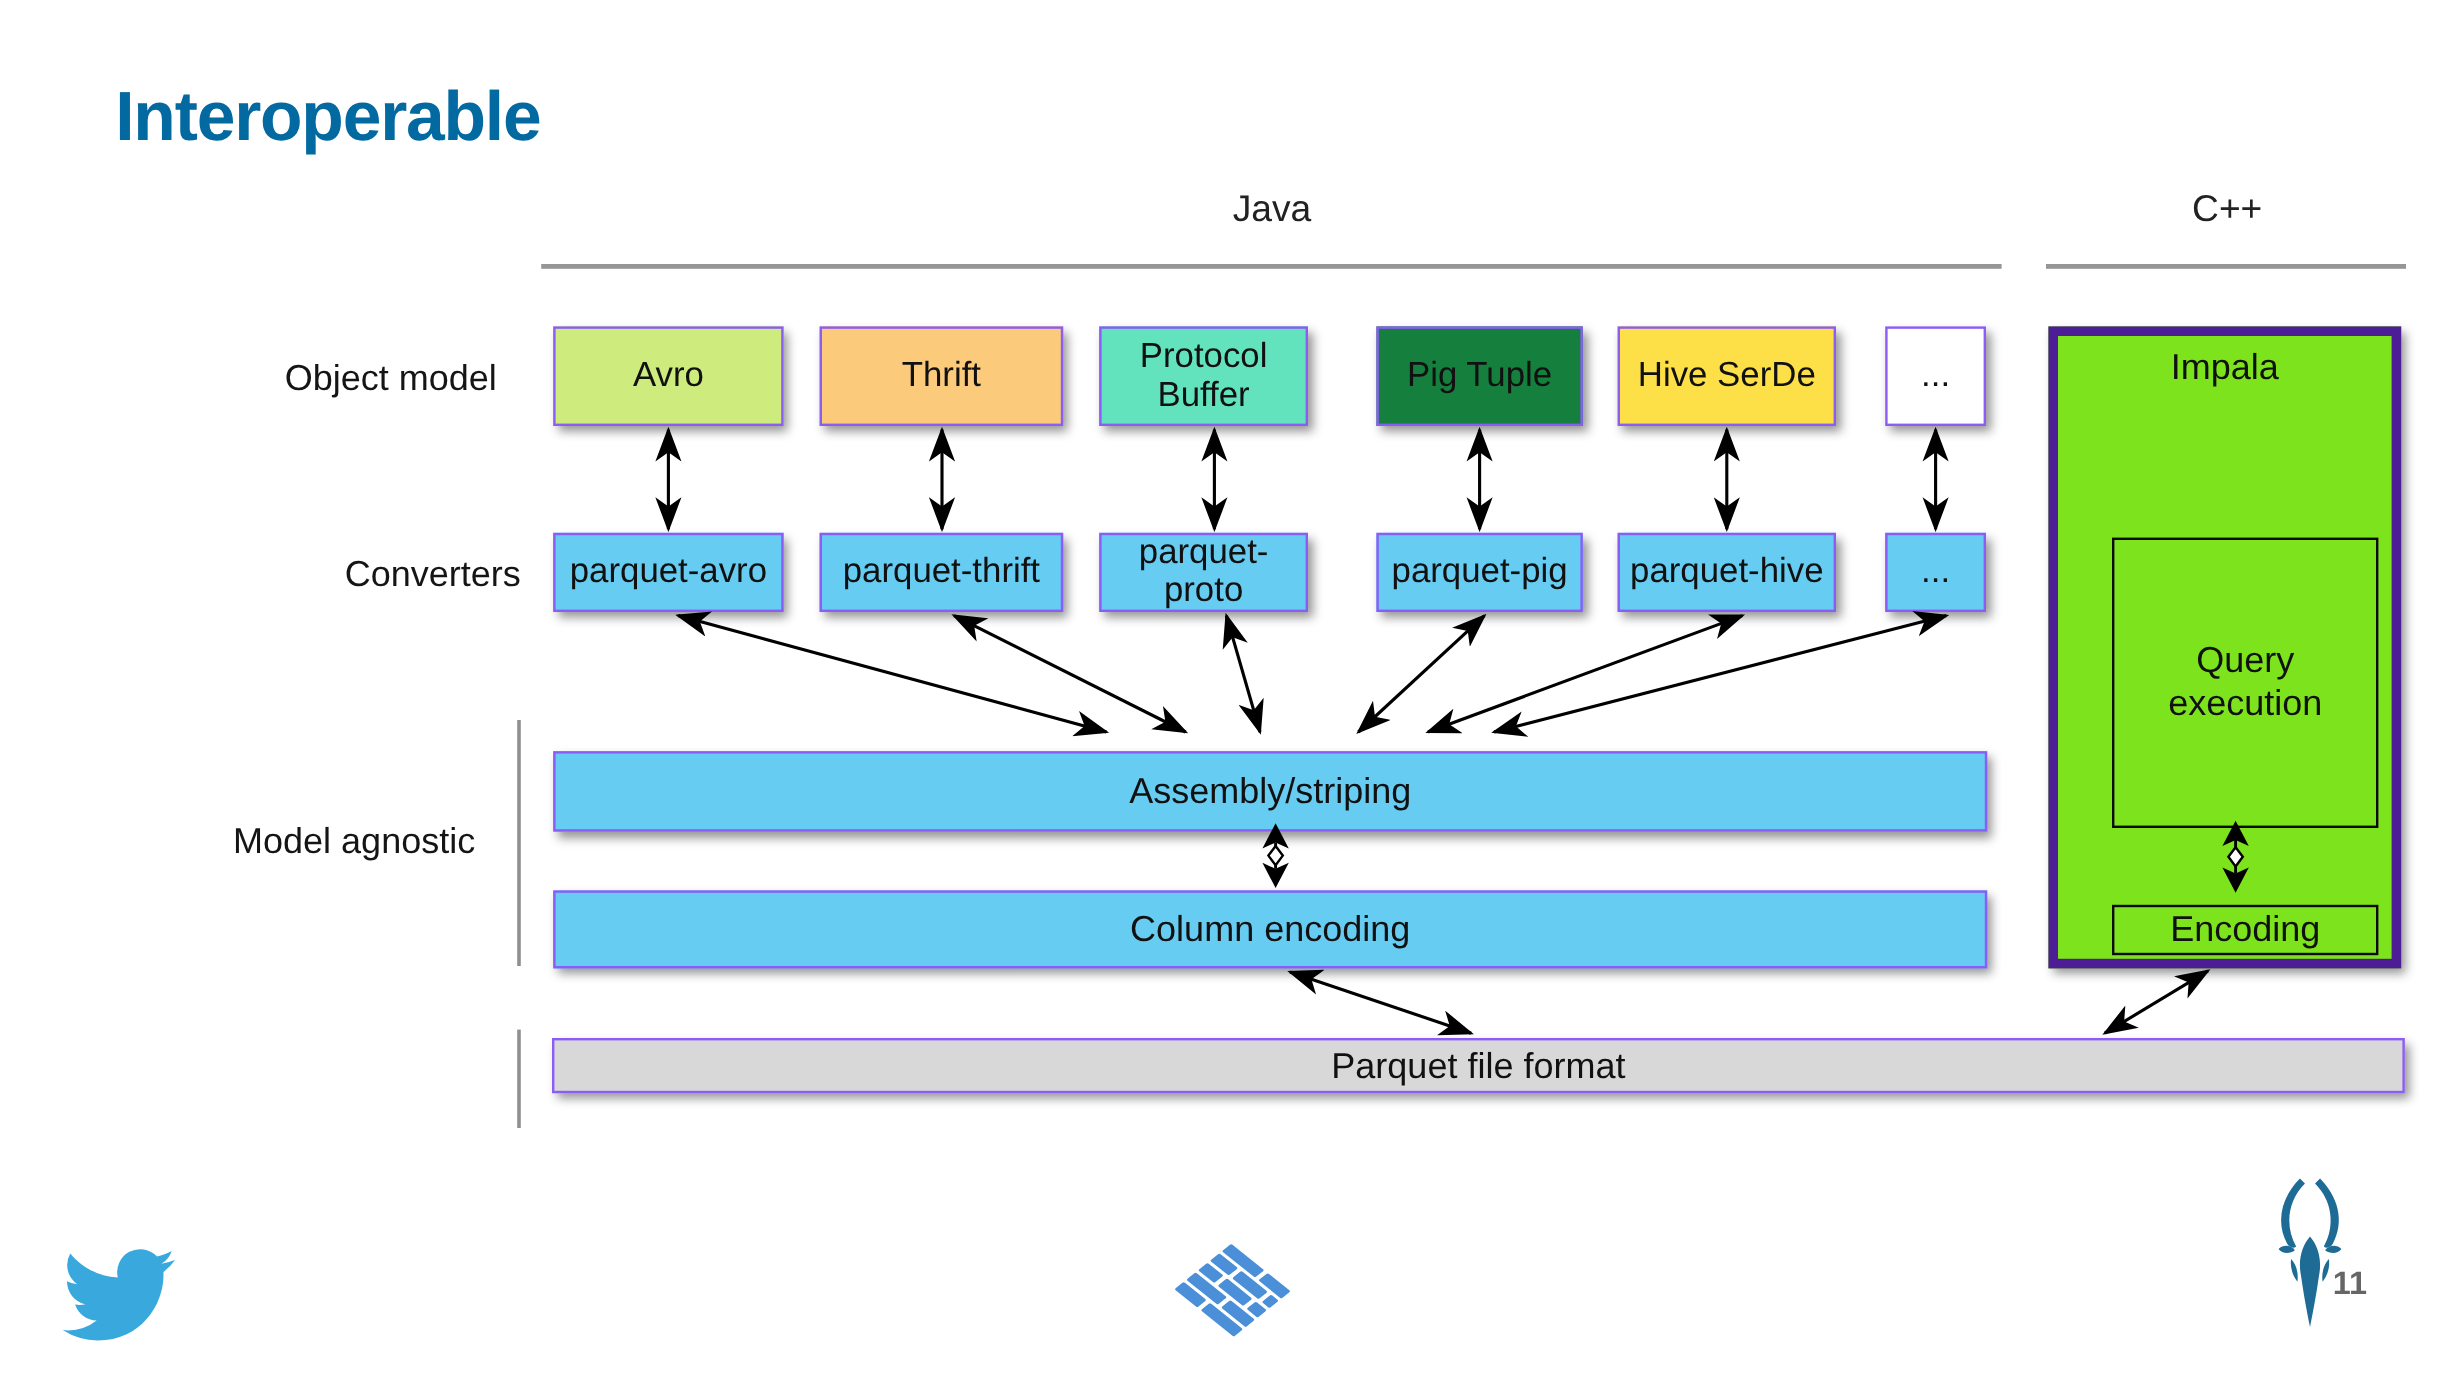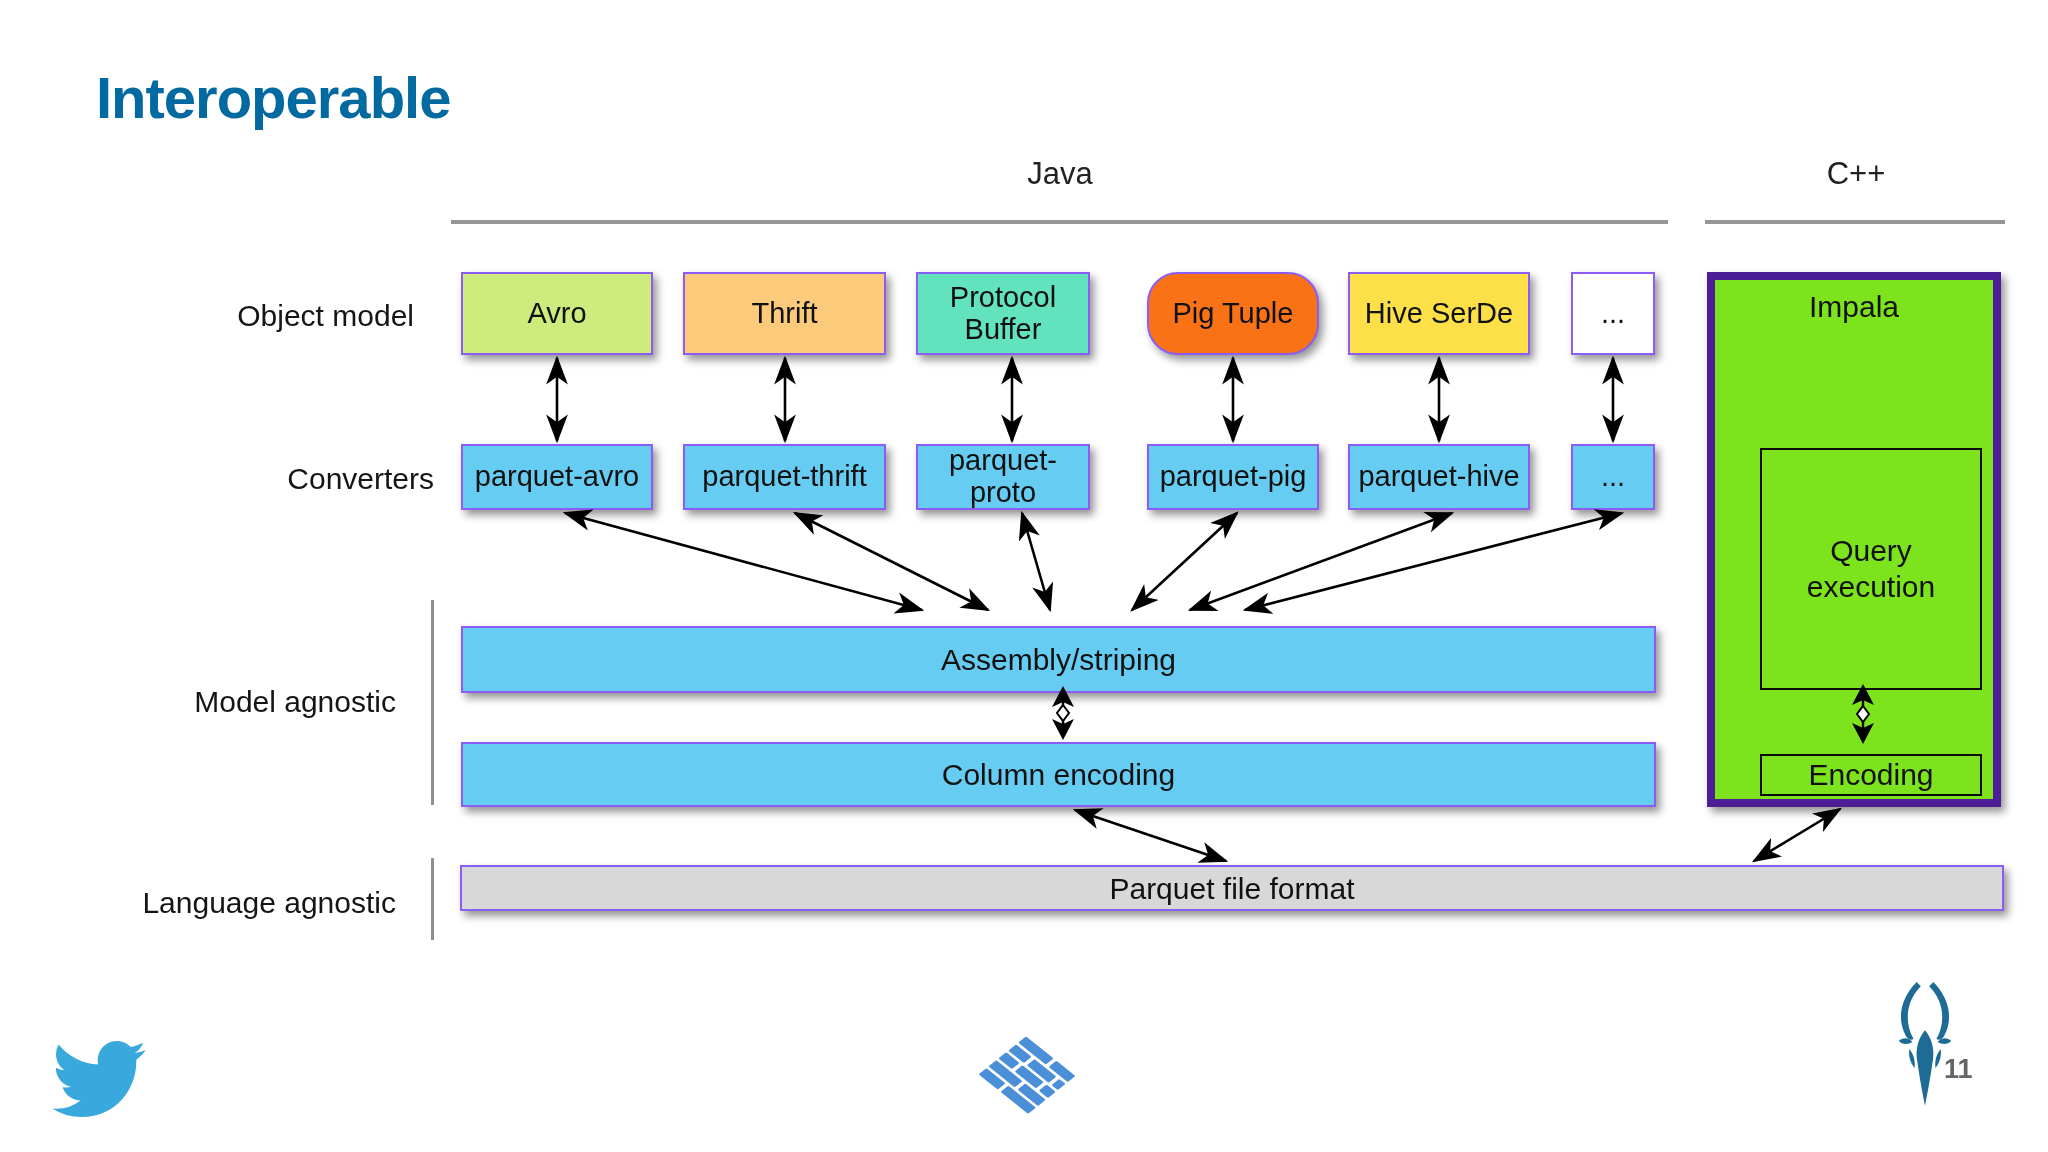--- a/index.html
+++ b/index.html
@@ -52,26 +52,25 @@
   <div id="title" class="abs">Interoperable</div>
 
   <div id="java-label" class="abs section-label">Java</div>
   <div id="cpp-label" class="abs section-label">C++</div>
   <div id="java-line" class="abs section-line"></div>
   <div id="cpp-line" class="abs section-line"></div>
 
   <div id="lbl-object-model" class="abs row-label">Object model</div>
   <div id="lbl-converters" class="abs row-label">Converters</div>
   <div id="lbl-model-agnostic" class="abs row-label">Model agnostic</div>
-  <div id="lbl-language-agnostic" class="abs row-label">Language agnostic</div>
 
   <div class="abs node om-row c0" style="background-color: rgb(205, 236, 125);">Avro</div>
   <div class="abs node om-row c1" style="background-color: rgb(251, 203, 123);">Thrift</div>
   <div class="abs node om-row c2" style="background-color: rgb(99, 227, 189);">Protocol Buffer</div>
-  <div class="abs node om-row c3" style="background-color: #f97316; border-radius: 31px;">Pig Tuple</div>
+  <div class="abs node om-row c3" style="background-color: #15803d;">Pig Tuple</div>
   <div class="abs node om-row c4" style="background-color: #fde047;">Hive SerDe</div>
   <div class="abs node om-row c5" style="background-color: rgb(255, 255, 255);">...</div>
 
   <div class="abs node cv-row c0" style="background-color: rgb(103, 204, 242);">parquet-avro</div>
   <div class="abs node cv-row c1" style="background-color: rgb(103, 204, 242);">parquet-thrift</div>
   <div class="abs node cv-row c2" style="background-color: rgb(103, 204, 242);">parquet-proto</div>
   <div class="abs node cv-row c3" style="background-color: rgb(103, 204, 242);">parquet-pig</div>
   <div class="abs node cv-row c4" style="background-color: rgb(103, 204, 242);">parquet-hive</div>
   <div class="abs node cv-row c5" style="background-color: rgb(103, 204, 242);">...</div>
 

